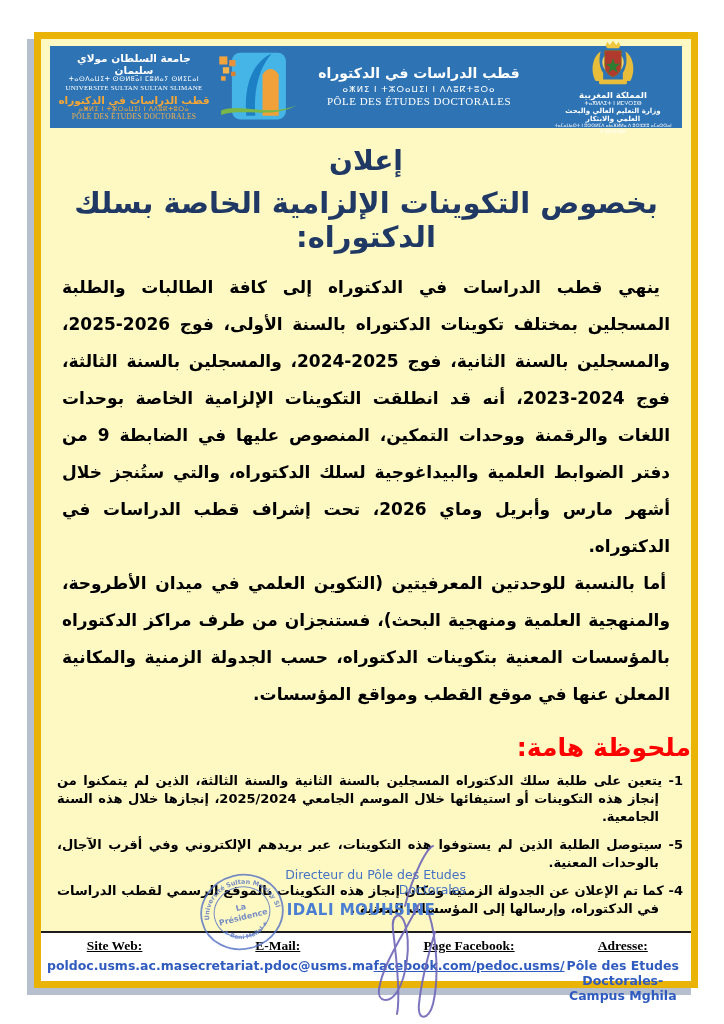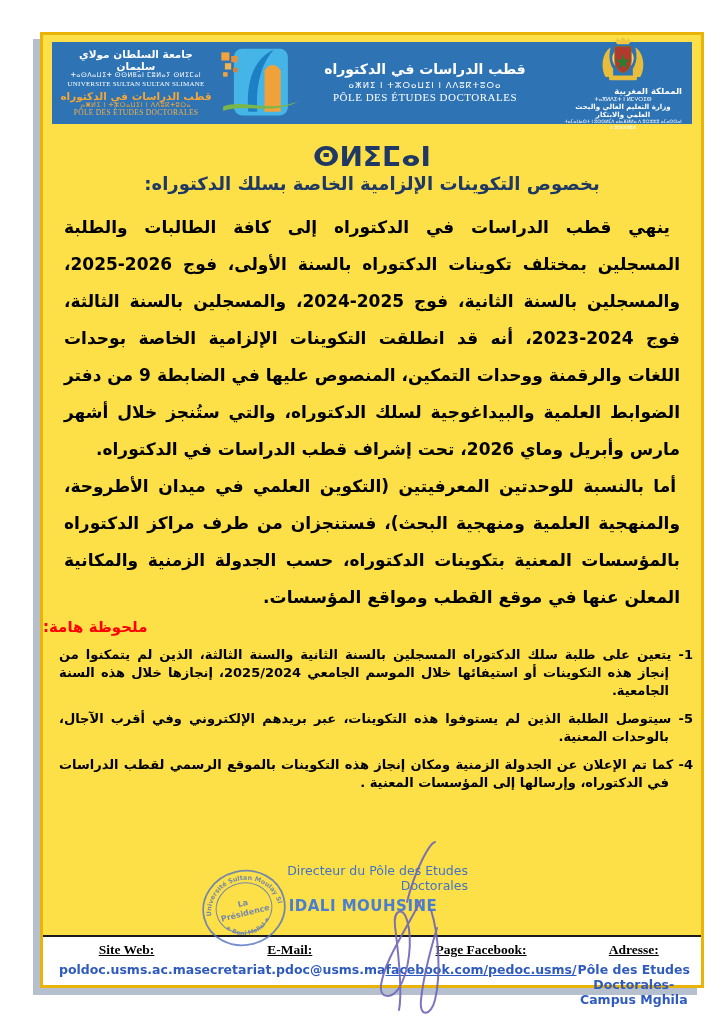--- a/index.html
+++ b/index.html
@@ -1,21 +1,21 @@
 <!DOCTYPE html>
 <html><head>
 <meta charset="utf-8">
 <style>
   * { margin:0; padding:0; box-sizing:border-box; }
   html,body { width:724px; height:1024px; background:#ffffff; overflow:hidden;
               font-family:"DejaVu Sans", sans-serif; }
 
   .frame {
-    position:absolute; left:40px; top:32px; width:664px; height:956px;
-    background:#fde047; border:3px solid #eab308;
+    position:absolute; left:34px; top:32px; width:664px; height:956px;
+    background:#fef9c3; border:7px solid #eab308;
     box-shadow:-7px 7px 0 #b6bfce;
   }
 
   
   .header {
     margin:7px 9px 0 9px; height:82px; background:#2E74B5;
     display:flex; align-items:center; justify-content:space-between;
     padding:0 10px 0 8px;
   }
   .hdr-left { display:flex; align-items:center; gap:6px; }
@@ -26,56 +26,56 @@
   .hdr-ar-pole  { color:#F4A636; font-size:10.5px; font-weight:700; margin-top:2px; }
   .hdr-tif-o    { color:#F4A636; font-size:6.5px; letter-spacing:.5px; }
   .hdr-fr-pole  { color:#F4B04A; font-size:7.5px; font-family:"Liberation Serif",serif; letter-spacing:.3px; }
 
   .hdr-center { text-align:center; line-height:1.25; transform:translateX(-8px); }
   .hdr-center .c-ar  { color:#fff; font-size:14px; font-weight:700; }
   .hdr-center .c-tif { color:#fff; font-size:8.5px; letter-spacing:1px; margin-top:1px; }
   .hdr-center .c-fr  { color:#fff; font-size:11px; font-family:"Liberation Serif",serif; letter-spacing:.5px; margin-top:1px; }
 
   .hdr-right { width:118px; text-align:center; line-height:1.2; }
-  .hdr-right .r-ar   { color:#fff; font-size:8.5px; font-weight:700;text-align:right; }
+  .hdr-right .r-ar   { color:#fff; font-size:8.5px; font-weight:700; }
   .hdr-right .r-tif  { color:#fff; font-size:5.5px; }
   .hdr-right .r-min  { color:#fff; font-size:7px; font-weight:700; }
   .hdr-right .r-tif2 { color:#fff; font-size:4.5px; }
 
   
   .title-block { text-align:center; color:#1F3864; margin-top:16px; }
   .title1 { font-size:28px; font-weight:800; }
-  .title2 { font-size:18px; font-weight:800; direction:rtl; }
+  .title2 { font-size:29px; font-weight:800; margin-top:9px; direction:rtl; }
 
   
   .body-text { direction:rtl; margin:15px 21px 0 21px; color:#000;
                font-size:17px; font-weight:700; text-align:justify; line-height:37px; }
   .body-text p { text-indent:10px; }
   .body-text p + p { text-indent:4px; }
 
-  .note-heading { text-align:left; color:#FF0000; font-size:15px; font-weight:800;
-                  margin-top:2px; direction:rtl; }
+  .note-heading { text-align:right; color:#FF0000; font-size:25px; font-weight:800;
+                  margin-top:20px; direction:rtl; }
 
   .note-list { direction:rtl; margin:10px 8px 0 16px; color:#000;
                font-size:13px; font-weight:700; line-height:18px; text-align:justify; }
   .note-item { padding-right:24px; text-indent:-24px; margin-bottom:10px; }
 
   
   .sig-block { position:absolute; left:150px; top:815px; width:300px; height:160px; z-index:5; }
   .stamp { position:absolute; left:8px; top:18px; transform:rotate(-14deg); opacity:.8; }
   .sig-title { position:absolute; left:85px; top:13px; width:190px; text-align:right;
                color:#4472C4; font-size:12.5px; line-height:1.2; }
   .sig-name  { position:absolute; left:70px; top:47px; width:200px; text-align:center;
                color:#4a7ed2; font-size:15px; font-weight:800; letter-spacing:.5px; }
   .squiggle { position:absolute; left:150px; top:-10px; }
 
   
   .footer { position:absolute; left:0; right:0; bottom:0; height:50px;
             border-top:2.5px solid #1b1b1b; display:flex; align-items:flex-start;
-            padding:5px 10px 0 16px; background:#fff; }
+            padding:5px 10px 0 6px; background:#fff; }
   .f-col { flex:1; text-align:center; }
   .f-col.addr { flex:1.15; }
   .f-label { color:#000; font-size:13.5px; font-weight:800; text-decoration:underline;
              font-family:"Liberation Serif",serif; }
   .f-value { color:#2f5bbf; font-size:12.5px; font-weight:700; margin-top:4px; line-height:1.2; }
   .f-value.link { text-decoration:underline; }
 </style>
 </head>
 <body>
 
@@ -122,21 +122,21 @@
         <rect x="13" y="48" width="34" height="6" rx="2" fill="#e8bd3a"></rect>
       </svg>
       <div class="r-ar" dir="rtl">المملكة المغربية</div>
       <div class="r-tif">ⵜⴰⴳⵍⴷⵉⵜ ⵏ ⵍⵎⵖⵔⵉⴱ</div>
       <div class="r-min" dir="rtl">وزارة التعليم العالي والبحث العلمي والابتكار</div>
       <div class="r-tif2">ⵜⴰⵎⴰⵡⴰⵙⵜ ⵏ ⵓⵙⵙⵍⵎⴷ ⴰⵏⴰⴼⵍⵍⴰ ⴷ ⵓⵔⵣⵣⵓ ⴰⵎⴰⵙⵙⴰⵏ ⴷ ⵓⵙⵏⴼⵍⵓⵍ</div>
     </div>
   </div>
 
   <div class="title-block">
-    <div class="title1">ⵙⵍⵉⵎⴰⵏ</div>
+    <div class="title1">إعلان</div>
     <div class="title2">بخصوص التكوينات الإلزامية الخاصة بسلك الدكتوراه:</div>
   </div>
 
   <div class="body-text" lang="ar">
     <p>ينهي قطب الدراسات في الدكتوراه إلى كافة الطالبات والطلبة المسجلين بمختلف تكوينات الدكتوراه بالسنة الأولى، فوج 2026-2025، والمسجلين بالسنة الثانية، فوج 2025-2024، والمسجلين بالسنة الثالثة، فوج 2024-2023، أنه قد انطلقت التكوينات الإلزامية الخاصة بوحدات اللغات والرقمنة ووحدات التمكين، المنصوص عليها في الضابطة 9 من دفتر الضوابط العلمية والبيداغوجية لسلك الدكتوراه، والتي ستُنجز خلال أشهر مارس وأبريل وماي 2026، تحت إشراف قطب الدراسات في الدكتوراه.</p>
     <p>أما بالنسبة للوحدتين المعرفيتين (التكوين العلمي في ميدان الأطروحة، والمنهجية العلمية ومنهجية البحث)، فستنجزان من طرف مراكز الدكتوراه بالمؤسسات المعنية بتكوينات الدكتوراه، حسب الجدولة الزمنية والمكانية المعلن عنها في موقع القطب ومواقع المؤسسات.</p>
   </div>
 
   <div class="note-heading">ملحوظة هامة:</div>
 

